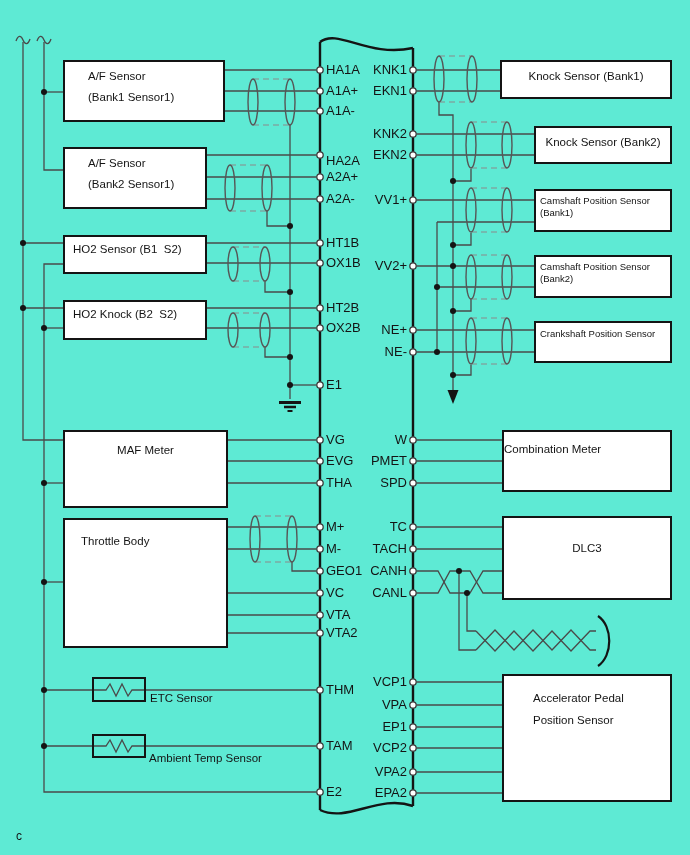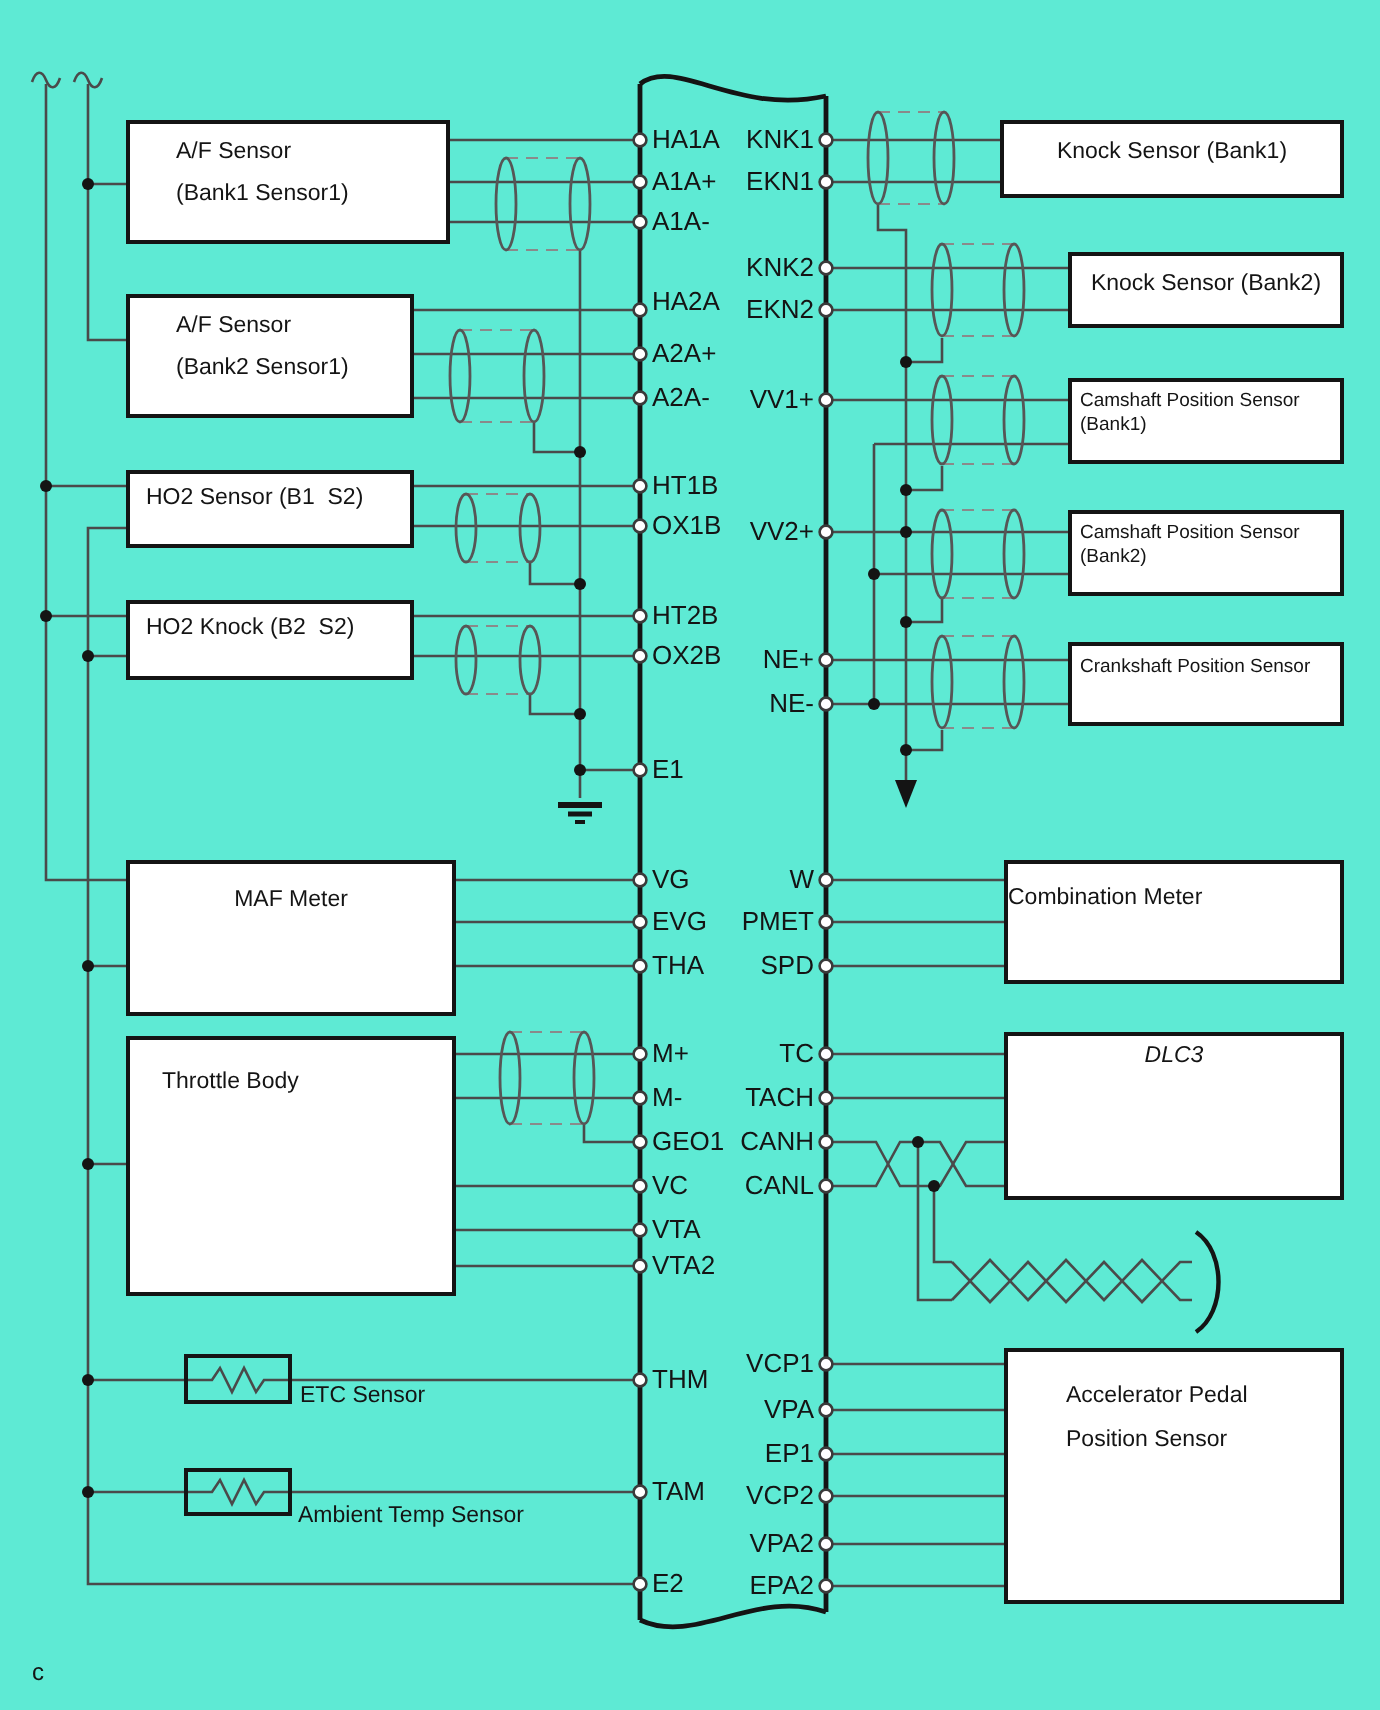--- a/index.html
+++ b/index.html
@@ -278,28 +278,28 @@
 <div class="freelabel" style="left:149px;top:752px;">Ambient Temp Sensor</div>
 
 <div class="cbox" style="left:500px;top:60px;width:172px;height:39px;padding-top:4px;text-align:center;">Knock Sensor (Bank1)</div>
 <div class="cbox" style="left:534px;top:126px;width:138px;height:38px;padding-top:4px;text-align:center;">Knock Sensor (Bank2)</div>
 <div class="cbox small" style="left:534px;top:189px;width:138px;height:43px;padding:4px 0 0 4px;">Camshaft Position Sensor
 (Bank1)</div>
 <div class="cbox small" style="left:534px;top:255px;width:138px;height:43px;padding:4px 0 0 4px;">Camshaft Position Sensor
 (Bank2)</div>
 <div class="cbox small" style="left:534px;top:321px;width:138px;height:42px;padding:5px 0 0 4px;">Crankshaft Position Sensor</div>
 <div class="cbox" style="left:502px;top:430px;width:170px;height:62px;padding-top:7px;text-align:left;">Combination Meter</div>
-<div class="cbox" style="left:502px;top:516px;width:170px;height:84px;text-align:center;font-style:italic;">DLC3</div>
+<div class="cbox" style="left:502px;top:516px;width:170px;height:84px;padding-top:20px;text-align:center;">DLC3</div>
 <div class="cbox" style="left:502px;top:674px;width:170px;height:128px;padding:11px 0 0 29px;line-height:22px;">Accelerator Pedal
 Position Sensor</div>
 
 <div class="pin-label pl" style="top:63px">HA1A</div>
 <div class="pin-label pl" style="top:84px">A1A+</div>
 <div class="pin-label pl" style="top:104px">A1A-</div>
-<div class="pin-label pl" style="top:144px">HA2A</div>
+<div class="pin-label pl" style="top:154px">HA2A</div>
 <div class="pin-label pl" style="top:170px">A2A+</div>
 <div class="pin-label pl" style="top:192px">A2A-</div>
 <div class="pin-label pl" style="top:236px">HT1B</div>
 <div class="pin-label pl" style="top:256px">OX1B</div>
 <div class="pin-label pl" style="top:301px">HT2B</div>
 <div class="pin-label pl" style="top:321px">OX2B</div>
 <div class="pin-label pl" style="top:378px">E1</div>
 <div class="pin-label pl" style="top:433px">VG</div>
 <div class="pin-label pl" style="top:454px">EVG</div>
 <div class="pin-label pl" style="top:476px">THA</div>

